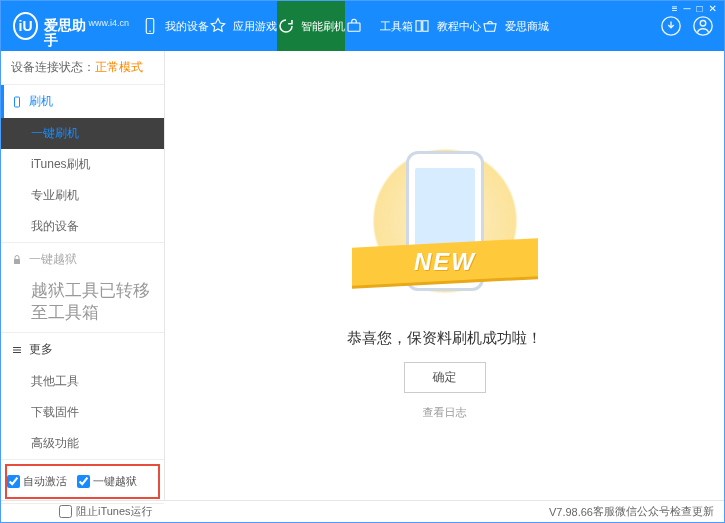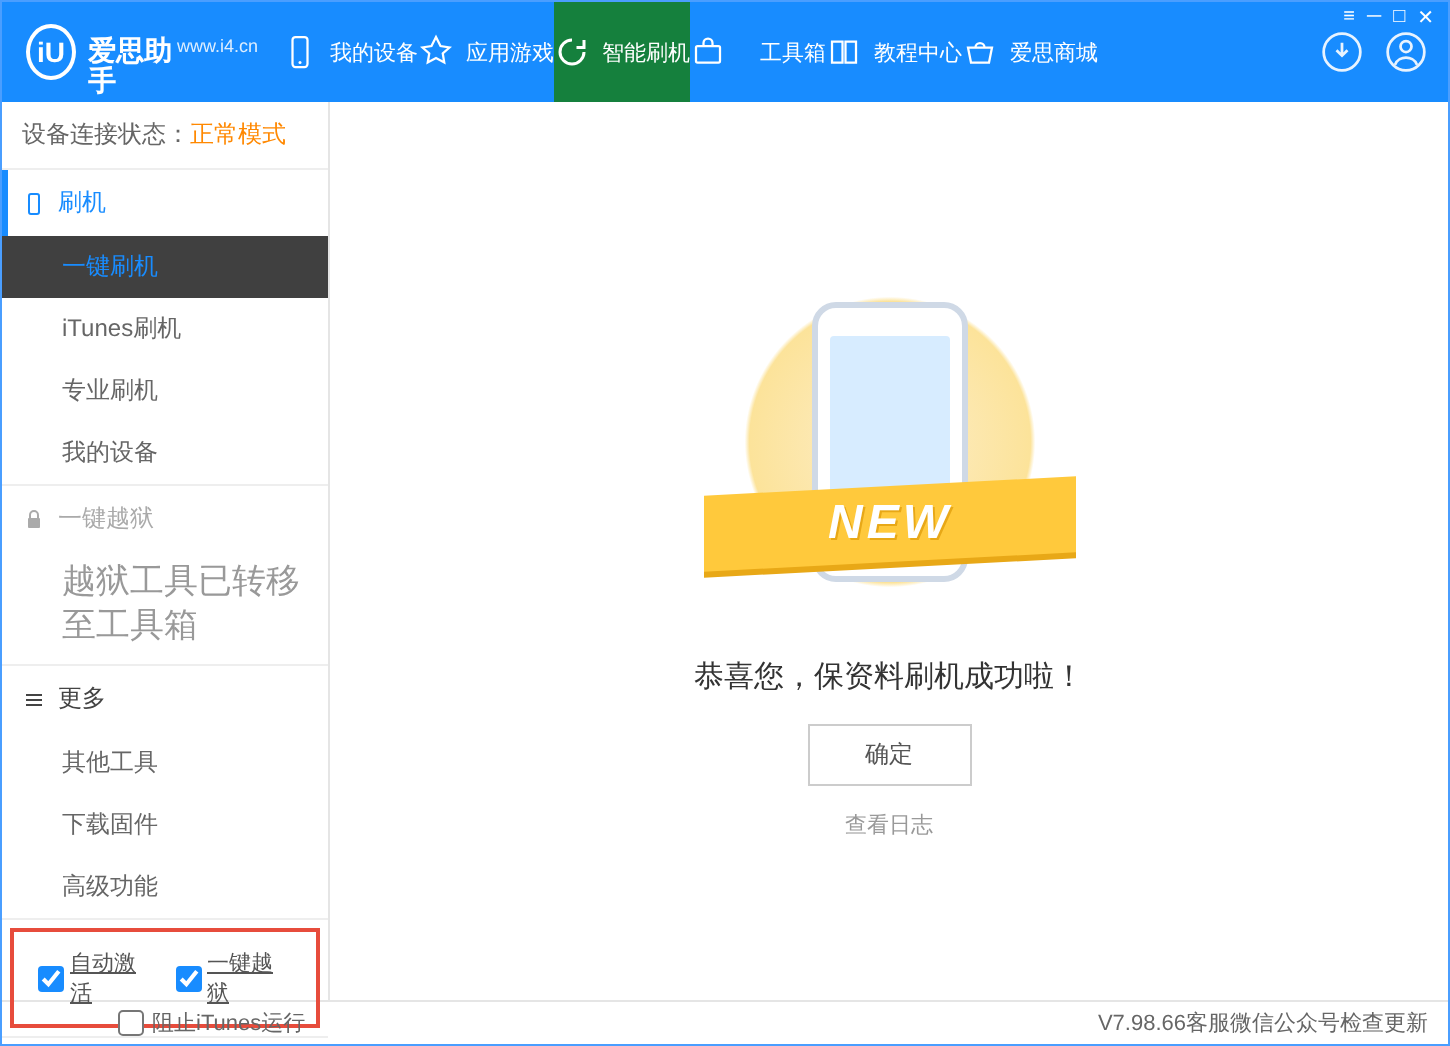--- a/index.html
+++ b/index.html
@@ -22,21 +22,21 @@
 .sidebar { width: 164px; border-right: 1px solid #e5e5e5; display: flex; flex-direction: column; font-size: 12px; }
 .status-row { padding: 8px 10px; border-bottom: 1px solid #eee; color: #666; }
 .status-val { color: #ff8800; }
 .side-section { border-bottom: 1px solid #eee; }
 .side-head { display: flex; align-items: center; padding: 8px 10px; gap: 6px; color: #444; }
 .side-head.blue { color: #188cff; border-left: 3px solid #188cff; padding-left: 7px; }
 .side-head.gray { color: #aaa; }
 .side-item { padding: 7px 10px 7px 30px; color: #666; cursor: pointer; }
 .side-item.active { background: #404040; color: #188cff; }
 .side-note { padding: 4px 10px 8px 30px; color: #999; font-size: 17px; line-height: 1.3; }
-.checkbox-row { padding: 8px 12px; border: 2px solid #e74c3c; margin: 4px; display: flex; gap: 10px; font-size: 11px; color: #555; text-decoration: underline; }
+.checkbox-row { padding: 8px 0; border: 2px solid #e74c3c; margin: 4px; display: flex; gap: 10px; font-size: 11px; color: #555; }
 .checkbox-row label { display: flex; align-items: center; gap: 3px; }
 .checkbox-row input { accent-color: #188cff; }
 .device-box { padding: 8px 10px; border-top: 1px solid #eee; }
 .main { flex: 1; display: flex; flex-direction: column; align-items: center; justify-content: center; position: relative; }
 .phone-illus { width: 150px; height: 180px; position: relative; background: radial-gradient(circle, #fdeecb 0%, #fce39a 60%, transparent 62%); border-radius: 50%; display: flex; align-items: center; justify-content: center; }
 .phone-body { width: 78px; height: 140px; background: #fff; border-radius: 12px; border: 3px solid #cfd9e6; position: relative; }
 .phone-screen { position: absolute; top: 14px; left: 6px; right: 6px; bottom: 18px; background: #d7ecff; border-radius: 2px; }
 .phone-home { position: absolute; bottom: 5px; left: 50%; transform: translateX(-50%); width: 9px; height: 9px; border: 2px solid #cfd9e6; border-radius: 50%; }
 .new-banner { position: absolute; bottom: 30px; left: -18px; right: -18px; background: #ffc93c; transform: skewY(-3deg); text-align: center; padding: 5px 0; box-shadow: 0 3px 0 #e8a817; }
 .new-banner span { display: inline-block; transform: skewY(3deg); color: #fff; font-weight: 900; font-size: 24px; letter-spacing: 2px; font-style: italic; text-shadow: 1px 1px 0 #e8a817; }

